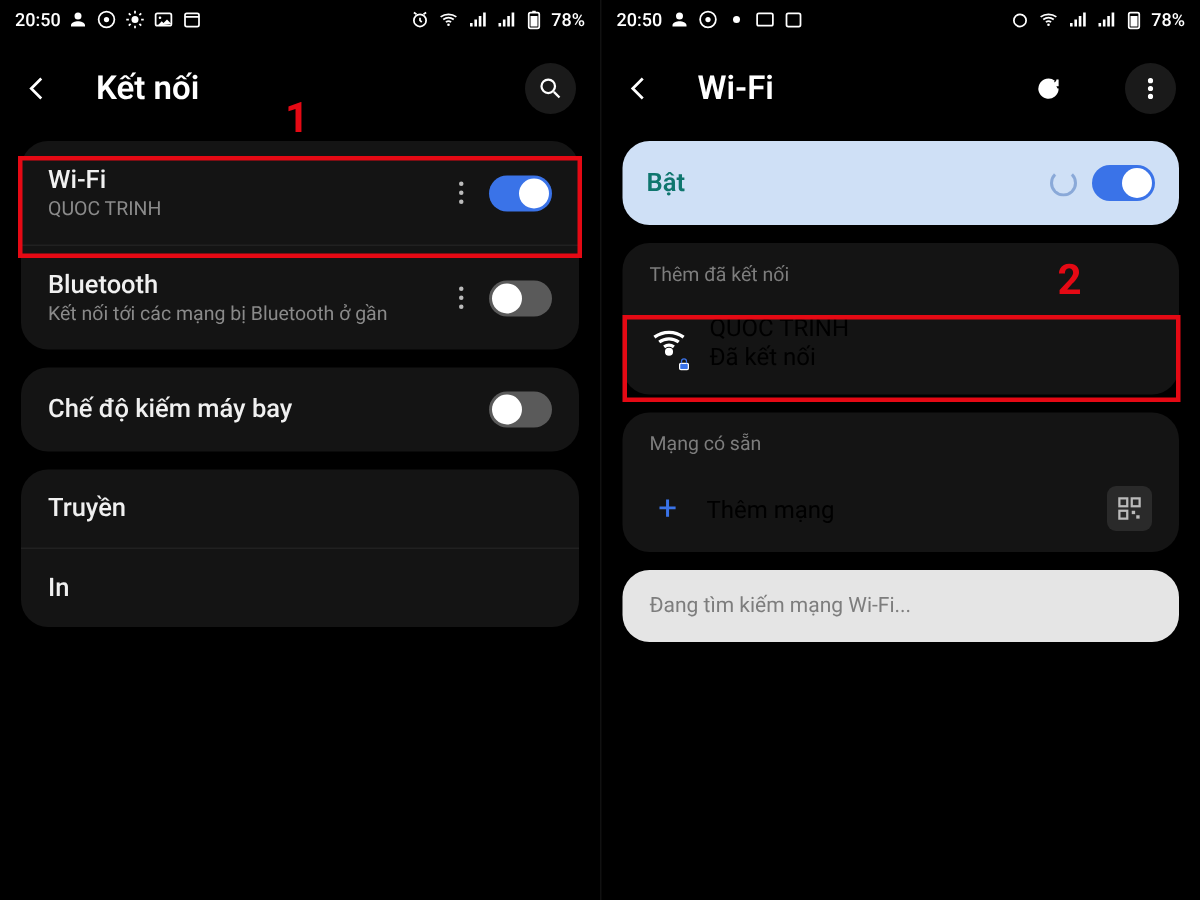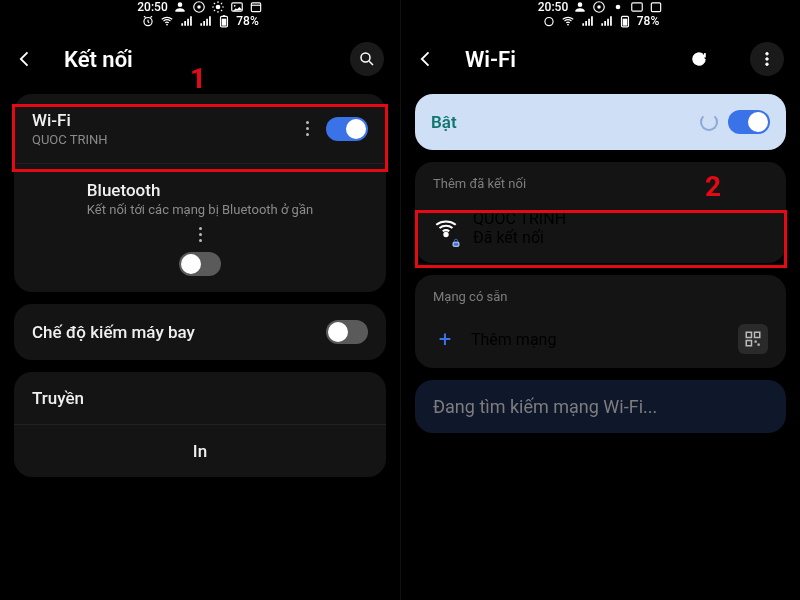--- a/index.html
+++ b/index.html
@@ -20,25 +20,24 @@
     flex-direction: column;
     overflow: hidden;
   }
   .phone + .phone { border-left: 1px solid #111; }
   
   .status-bar {
     height: 26px;
     display: flex;
     align-items: center;
     justify-content: space-between;
-    padding: 0 26px;
+    padding: 0 10px;
     color: #fff;
     font-size: 12px;
     font-weight: 500;
-    flex-direction: column;
   }
   .status-left, .status-right {
     display: flex;
     align-items: center;
     gap: 5px;
   }
   .status-icon { width: 14px; height: 14px; display: inline-flex; align-items: center; justify-content: center; }
   .status-icon svg { width: 100%; height: 100%; fill: #fff; }
   
   .header {
@@ -78,21 +77,21 @@
     border-radius: 18px;
     padding: 0;
   }
   .row {
     display:flex;
     align-items:center;
     padding: 16px 18px;
     gap: 10px;
     cursor:pointer;
   }
-  .row + .row { border-top: 1px solid rgba(255,255,255,0.06); flex-direction: column; }
+  .row + .row { border-top: 1px solid rgba(255,255,255,0.06); }
   .row .texts { flex:1; min-width:0; }
   .row .t1 { color:#f0f0f0; font-size:17px; font-weight:500; }
   .row .t2 { color:#8a8a8a; font-size:13px; margin-top:2px; }
   .more-dots { width: 18px; display:flex; flex-direction:column; align-items:center; gap:3px; padding: 0 4px; cursor:pointer;}
   .more-dots span { width:3px; height:3px; border-radius:50%; background:#bbb; }
   .toggle {
     width: 42px; height: 24px; border-radius: 12px; background:#5a5a5a; position:relative; cursor:pointer;
   }
   .toggle .knob { position:absolute; width:20px; height:20px; border-radius:50%; background:#fff; top:2px; left:2px; transition:left .1s; }
   .toggle.on { background:#3a73e8; }
@@ -124,21 +123,21 @@
   .wifi-lock svg { width:10px; height:10px; fill:#3a73e8; }
   .add-row {
     display:flex; align-items:center; padding: 14px 18px; gap: 14px; cursor:pointer;
   }
   .plus-ic { color:#3a73e8; font-size:22px; width:24px; text-align:center; }
   .qr-btn {
     width:30px; height:30px; border-radius:6px; background:#2a2a2a; display:flex; align-items:center; justify-content:center; cursor:pointer;
   }
   .qr-btn svg { width:18px; height:18px; fill:#bbb; }
   .scan-card {
-    background:#0f172a; border-radius:18px; padding:16px 18px; color:#7d7d7d; font-size:18px;
+    background:#e5e5e5; border-radius:18px; padding:16px 18px; color:#7d7d7d; font-size:14px;
   }
 </style>
 </head>
 <body>
 
 <div class="phone">
   <div class="status-bar">
     <div class="status-left">
       <span>20:50</span>
       <span class="status-icon">

